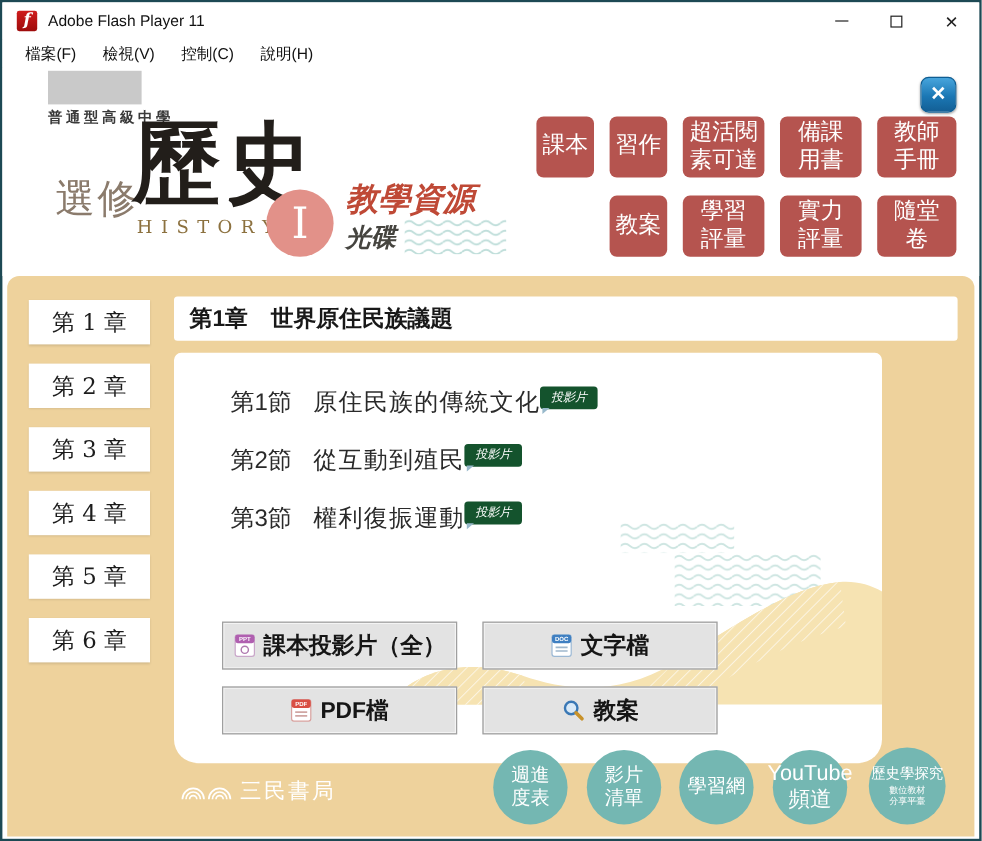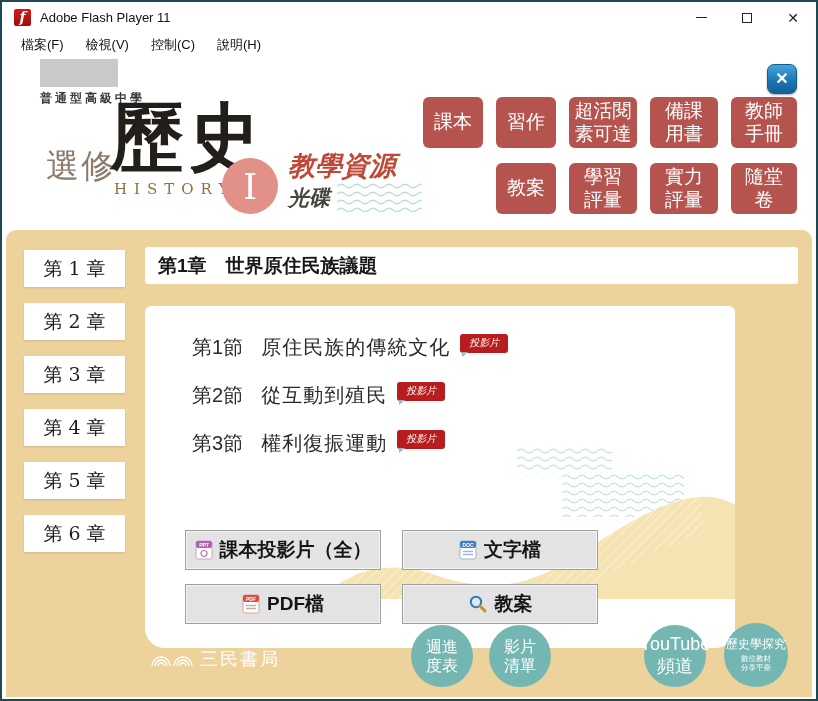--- a/index.html
+++ b/index.html
@@ -52,44 +52,44 @@
                  background:linear-gradient(#47a5dc 0%,#1b77b4 55%,#135f95 100%);
                  color:#fff; font-size:16px; font-weight:bold; line-height:28px; text-align:center;
                  box-shadow:0 1px 2px rgba(0,0,0,.35); cursor:pointer; }
 
   .res-grid { position:absolute; right:19px; top:41px; }
   .res-row { display:flex; justify-content:flex-end; gap:13px; margin-bottom:15px; }
   .rbtn { background:#b5544f; color:#fff; border:none; border-radius:6px; height:51px;
           font-size:19px; line-height:1.18; white-space:pre-line; text-align:center;
           display:flex; align-items:center; justify-content:center; cursor:pointer;
           font-family:"Liberation Sans", sans-serif; }
-  .w60{width:60px;} .w68{width:68px;} .w66{width:66px;}
+  .w60{width:48px;} .w68{width:68px;} .w66{width:66px;}
 
   
   .content { position:absolute; left:4px; right:4px; top:228px; bottom:2px;
              background:#eed29c; border-radius:10px 10px 0 0; }
 
   .chapters { position:absolute; left:18px; top:20px; }
   .chapter-btn { width:101px; height:37px; background:#fff; border:none; margin-bottom:16px;
                  font-family:"DejaVu Serif", serif; font-size:19px; color:#1c1c1c;
                  display:flex; align-items:center; justify-content:center;
                  box-shadow:0 1px 2px rgba(0,0,0,.12); cursor:pointer; }
 
   .chapter-bar { position:absolute; left:139px; top:17px; width:653px; height:37px; background:#fff;
                  border-radius:3px; display:flex; align-items:center; padding-left:13px;
                  font-size:19px; font-weight:bold; color:#181818; }
 
-  .panel { position:absolute; left:139px; top:76px; width:590px; height:342px; background:#fff;
+  .panel { position:absolute; left:139px; top:64px; width:590px; height:342px; background:#fff;
            border-radius:6px 6px 20px 20px; overflow:hidden; }
 
   .sections { position:absolute; left:47px; top:26px; }
   .section-row { display:flex; align-items:center; height:30px; margin-bottom:18px; cursor:pointer; }
   .section-no { font-size:20px; color:#2a2a2a; margin-right:18px; }
   .section-title { font-size:20px; color:#2a2a2a; letter-spacing:1px; }
-  .slide-badge { position:relative; margin-left:10px; margin-top:-8px; background:#b91c1c; color:#fff;
+  .slide-badge { position:relative; margin-top:-8px; background:#14532d; color:#fff;
                  font-size:10px; font-style:italic; padding:2px 9px 3px; border-radius:3px; cursor:pointer; }
   .slide-badge::after { content:''; position:absolute; left:2px; bottom:-4px;
                         border-left:6px solid #98b9cb; border-bottom:5px solid transparent; }
 
   .file-btn { position:absolute; width:196px; height:40px; background:#e3e3e3;
               border:1px solid #9f9f9f; box-shadow:inset 0 0 0 1px #f4f4f4;
               display:flex; align-items:center; justify-content:center; gap:7px;
               font-size:19px; font-weight:bold; color:#161616; cursor:pointer;
               font-family:"Liberation Sans", sans-serif;margin-left:20px; }
   .fb1{left:20px; top:224px;} .fb2{left:237px; top:224px;}
@@ -287,20 +287,21 @@
         </svg>
         <span>教案</span>
       </button>
 
     </div>
 
     <div class="circle c1">週進
 度表</div>
     <div class="circle c2">影片
 清單</div>
+    <div class="circle c3">學習網</div>
     <div class="circle c4">YouTube
 頻道</div>
     <div class="circle c5">
       <span class="c-title">歷史學探究</span>
       <span class="c-sub">數位教材
 分享平臺</span>
     </div>
 
     <div class="publisher">
       <svg width="44" height="16" viewBox="0 0 44 16">

